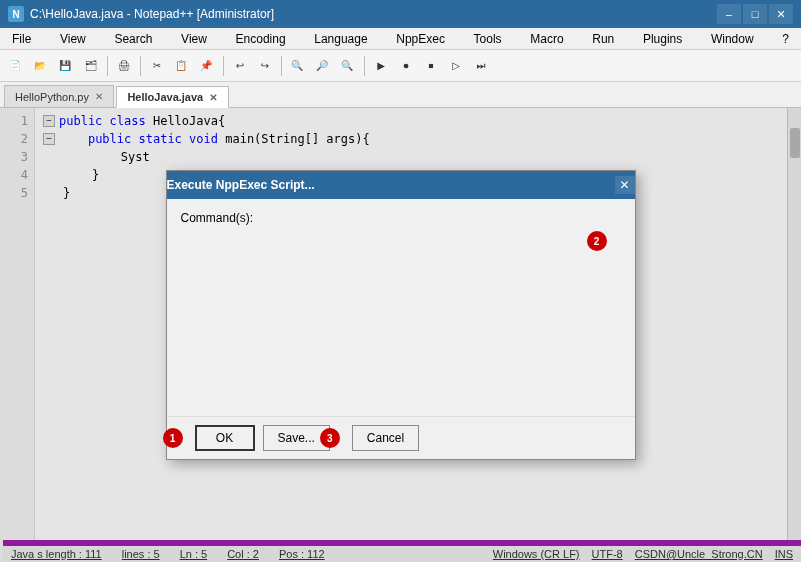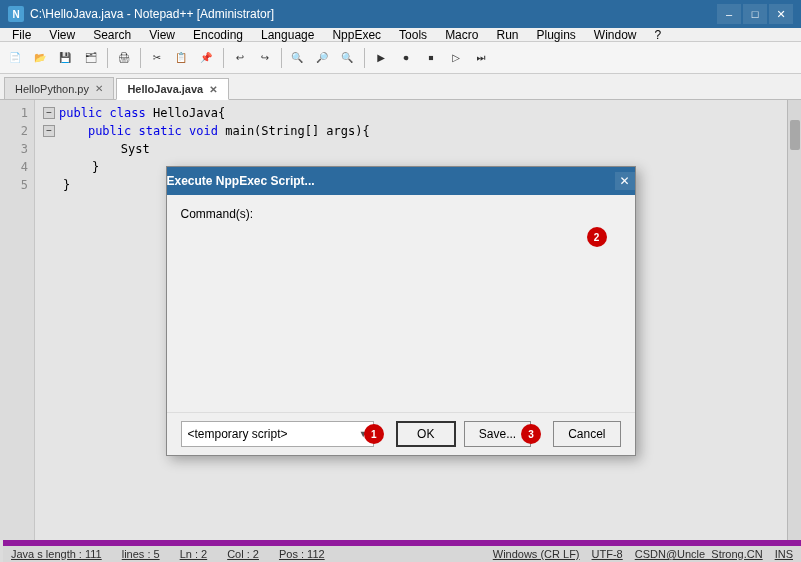--- a/index.html
+++ b/index.html
@@ -42,26 +42,27 @@
     .title-btn {
       width: 24px; height: 20px;
       background: rgba(255,255,255,0.1);
       border: none; cursor: pointer; color: white;
       font-size: 11px; display: flex; align-items: center; justify-content: center;
     }
 
     
     .menu-bar {
       background: #f0f0f0;
-      height: 14px;
+      height: 22px;
       display: flex;
       align-items: center;
       padding: 0 4px;
       border-bottom: 1px solid #ccc;
       gap: 2px;
+      justify-content: space-between;
     }
     .menu-item {
       padding: 2px 8px;
       cursor: pointer;
       font-size: 12px;
       color: #000;
     }
 
     
     .toolbar {
@@ -444,25 +445,20 @@
         <div class="dialog-body">
           <label class="dialog-label">Command(s):</label>
 
 
           <div class="badge" style="top: 60px; right: 28px;">
             <span>2</span>
           </div>
         </div>
 
         <div class="dialog-bottom-row">
-          <div class="dropdown-wrapper" style="position:relative;">
-            <div class="script-dropdown">
-              <span>&lt;temporary script&gt;</span>
-            </div>
-          </div>
 
           <div class="badge" style="position:relative; top:auto; left:auto; right:auto; margin-left:-18px; margin-right:4px; flex-shrink:0;">
             <span>1</span>
           </div>
 
           <button class="dialog-btn default-btn">OK</button>
 
           <button class="dialog-btn">Save...</button>
 
           <div class="badge" style="position:relative; top:auto; left:auto; right:auto; margin-left:-18px; margin-right:4px; flex-shrink:0;">
@@ -473,21 +469,21 @@
         </div>
 
       </div>
     </div>
 
   </div>
 
   <div class="status-bar">
     <span>Java s length : 111</span>
     <span>lines : 5</span>
-    <span>Ln : 2</span>
+    <span>Ln : 5</span>
     <span>Col : 2</span>
     <span>Pos : 112</span>
     <div class="status-right">
       <span>Windows (CR LF)</span>
       <span>UTF-8</span>
       <span>CSDN@Uncle_Strong.CN</span>
       <span>INS</span>
     </div>
   </div>
 

